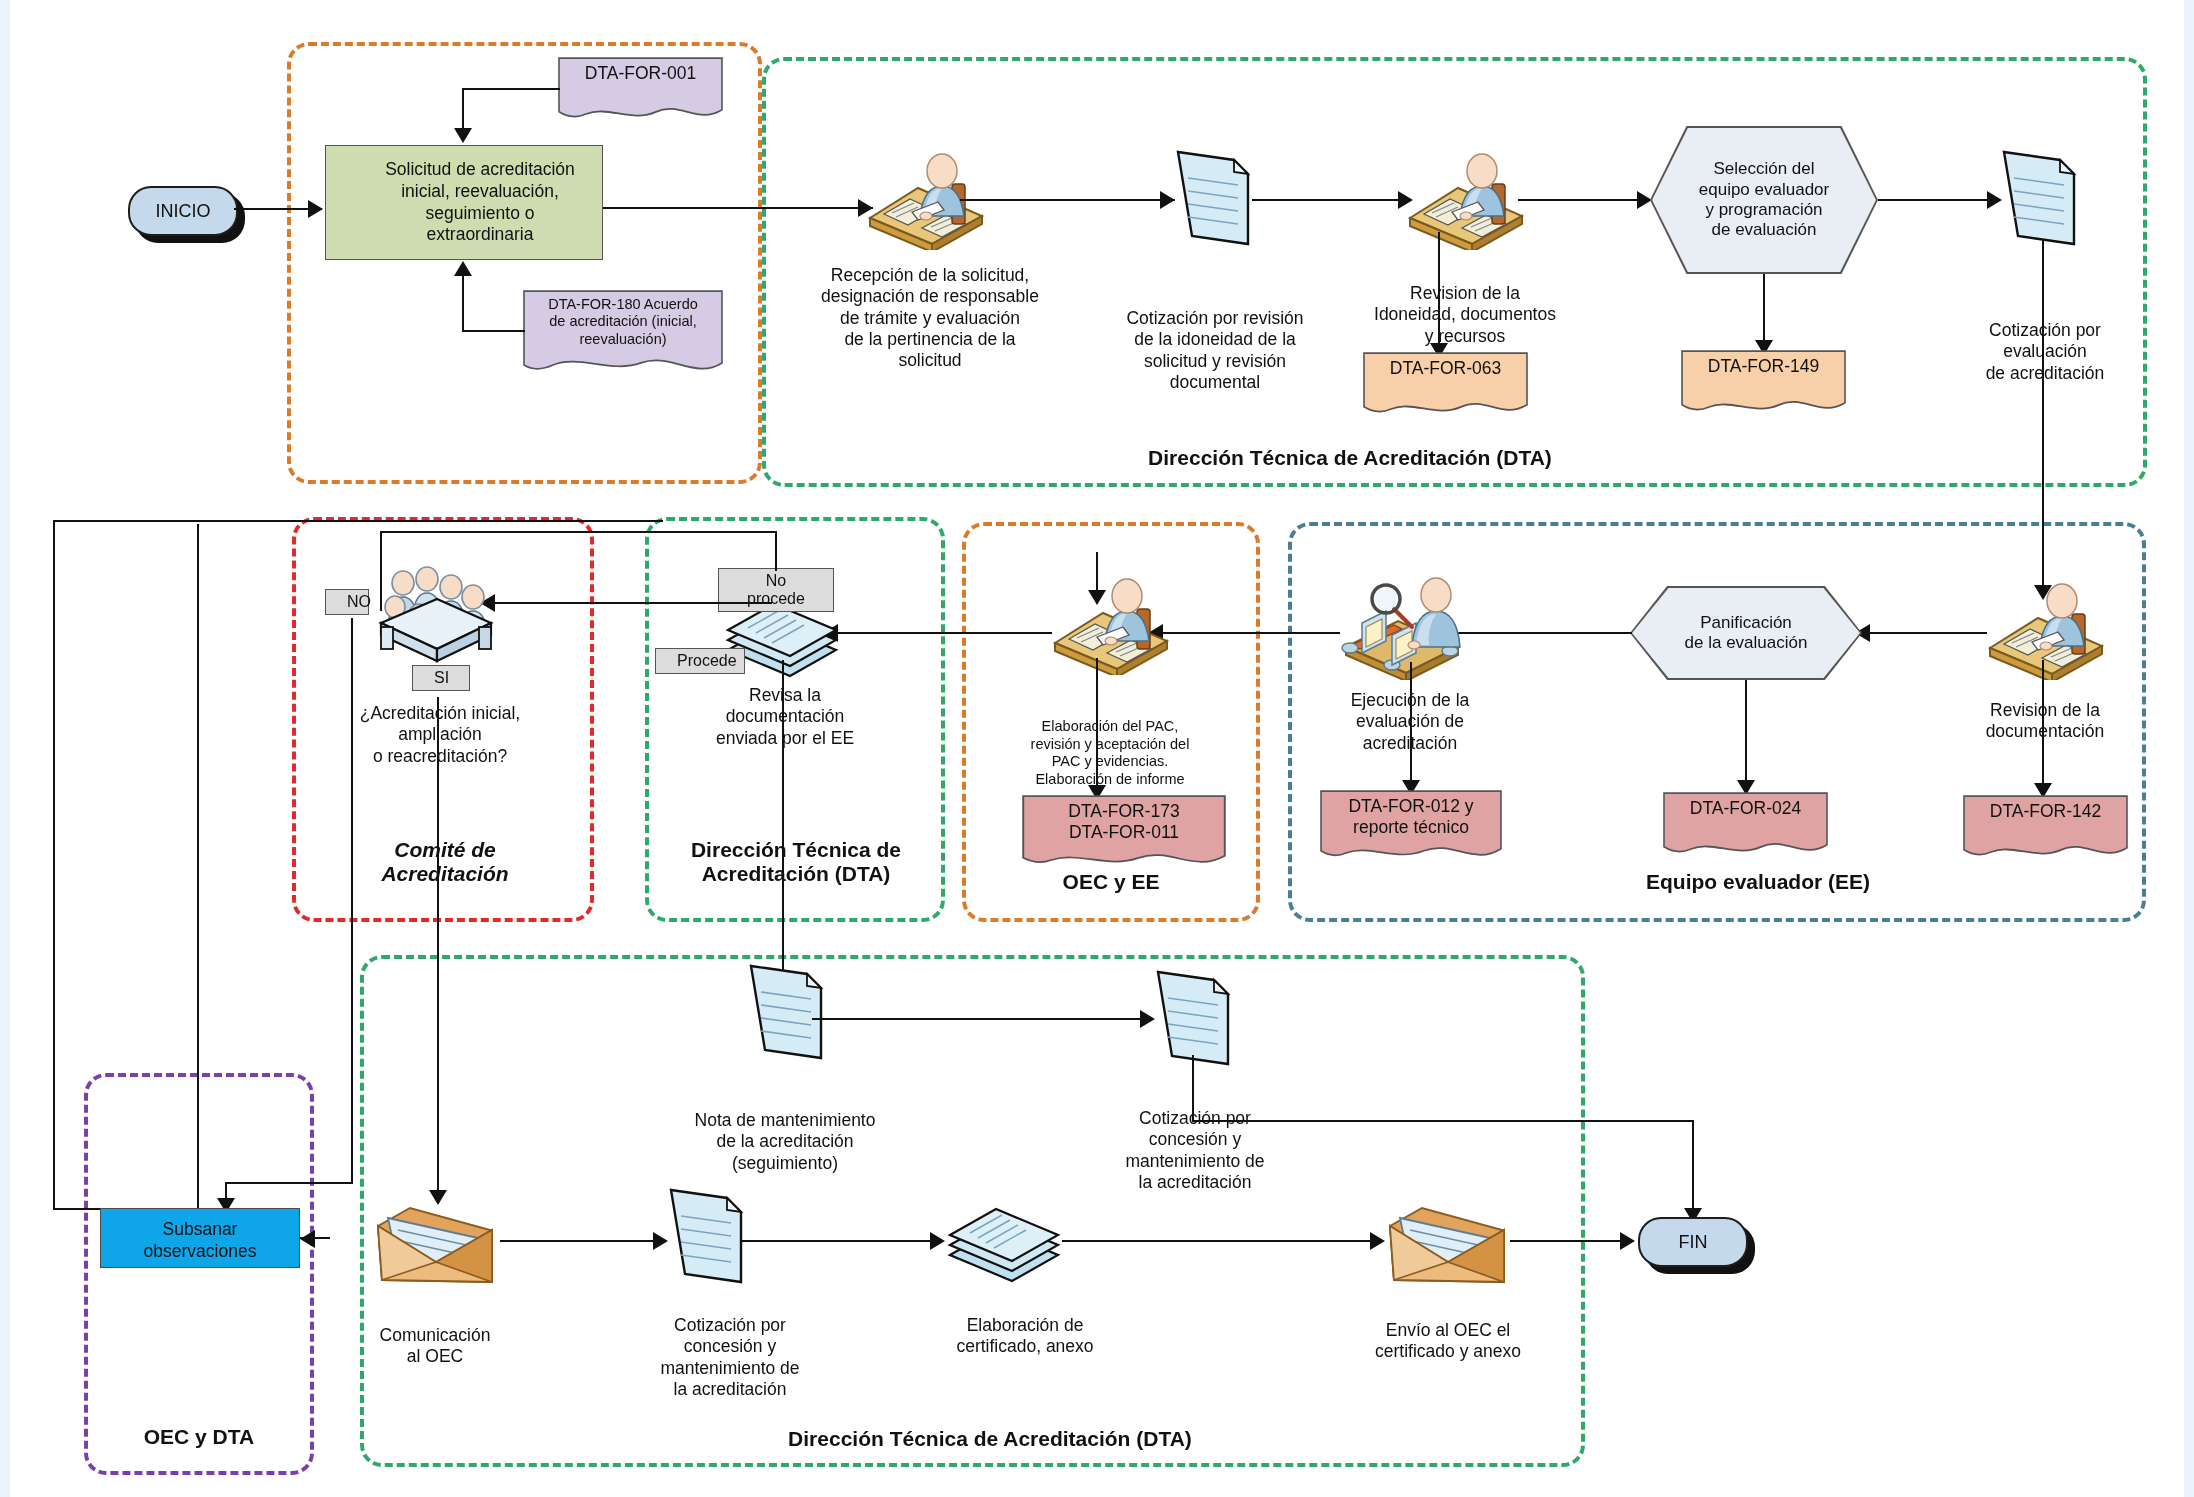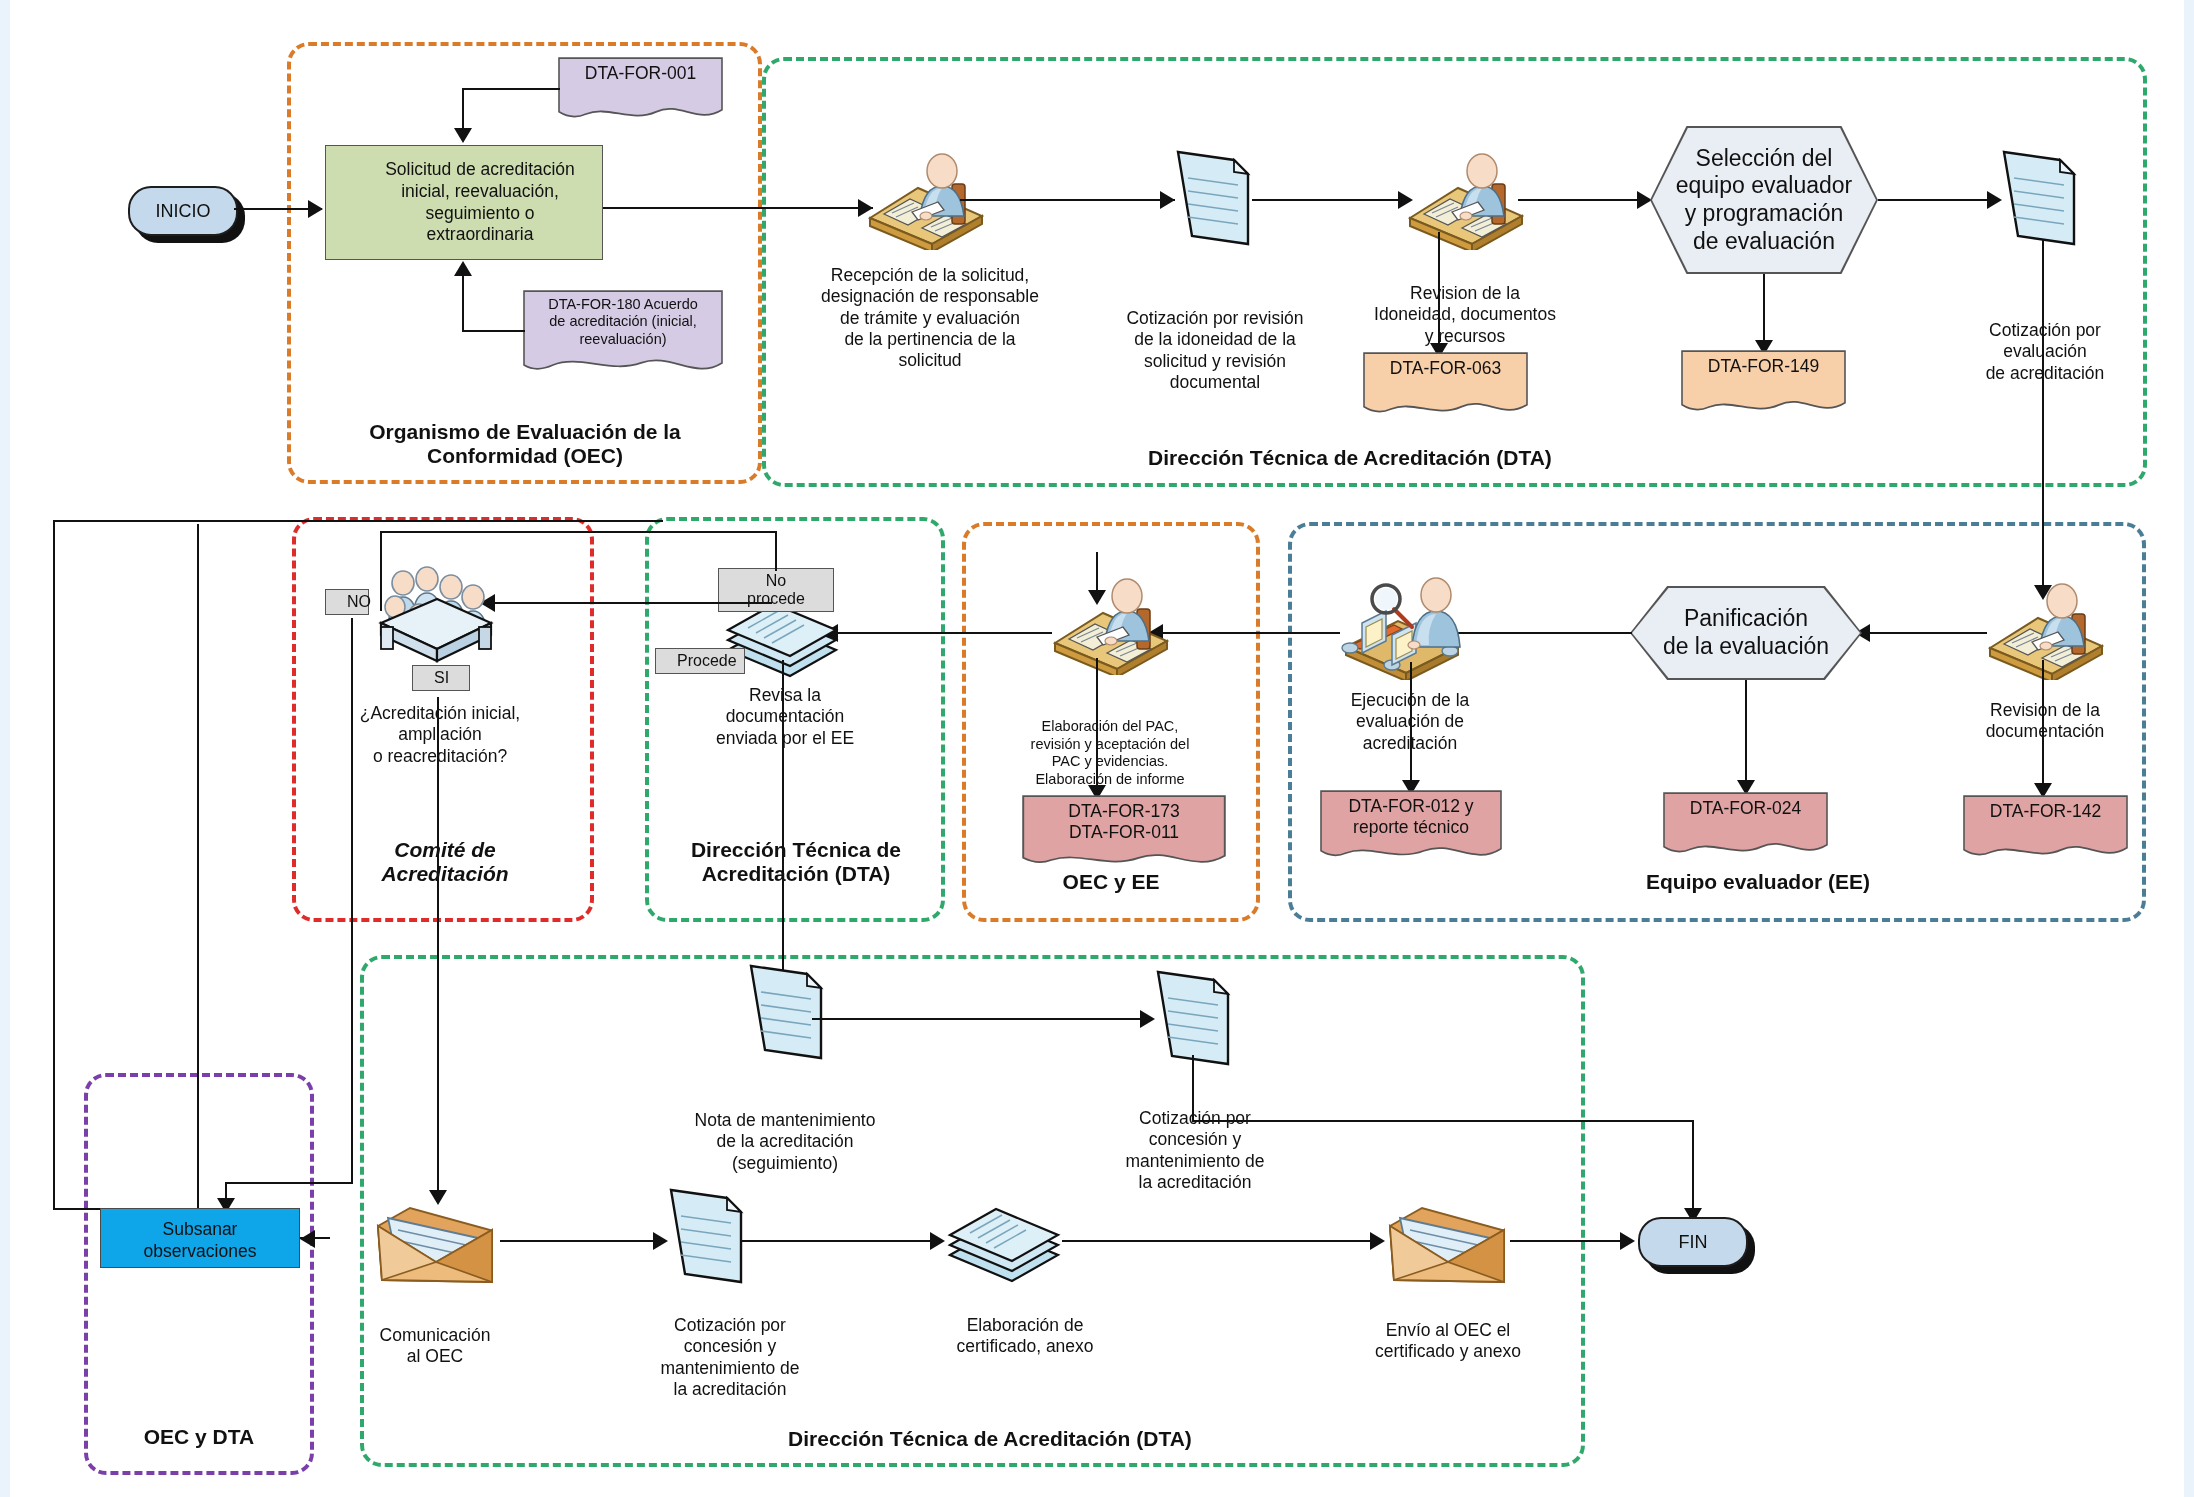--- a/index.html
+++ b/index.html
@@ -21,21 +21,21 @@
 
   
   .proc{position:absolute;border:1.6px solid #4a4a4a;box-sizing:border-box;
         display:flex;align-items:center;justify-content:center;text-align:center;
         font-size:17.5px;color:#111;line-height:1.25;padding:4px 6px;}
   .proc.green{background:#cdddb0;border-color:#555;padding-left:38px;}
   .proc.grayblue{background:#0ea5e9;align-items:flex-end;}
 
   
   .hex{position:absolute;background:#e9eef5;display:flex;align-items:center;justify-content:center;
-       text-align:center;font-size:23px;color:#111;line-height:1.2;
+       text-align:center;font-size:17px;color:#111;line-height:1.2;
        clip-path:polygon(16% 0,84% 0,100% 50%,84% 100%,16% 100%,0 50%);}
   .hexb{position:absolute;background:#555;clip-path:polygon(16% 0,84% 0,100% 50%,84% 100%,16% 100%,0 50%);}
 
   
   .form{position:absolute;display:flex;align-items:flex-start;justify-content:center;
         text-align:center;font-size:17.5px;color:#111;line-height:1.2;padding-top:6px;}
   .form svg{position:absolute;left:0;top:0;width:100%;height:100%;z-index:0;}
   .form span{position:relative;z-index:1;}
 
   
@@ -54,22 +54,20 @@
 
   .icon{position:absolute;}
   .icon svg{display:block;width:100%;height:100%;}
 </style>
 </head>
 <body>
 
 <div id="canvas">
 
   <div class="swim" style="left:287px;top:42px;width:475px;height:442px;border-color:#d97b28;"></div>
-  <div class="swim-label" style="left: 300px; top: 420px; width: 450px; white-space: pre-line;">Organismo de Evaluación de la
-Conformidad (OEC)</div>
 
   <div class="swim" style="left:762px;top:57px;width:1385px;height:430px;border-color:#2fa96b;"></div>
   <div class="swim-label" style="left: 1000px; top: 446px; width: 700px; white-space: pre-line;">Dirección Técnica de Acreditación (DTA)</div>
 
   <div class="swim" style="left:292px;top:517px;width:302px;height:405px;border-color:#e02b2b;"></div>
   <div class="swim-label" style="left: 300px; top: 838px; width: 290px; white-space: pre-line; font-style: italic;">Comité de
 Acreditación</div>
 
   <div class="swim" style="left:645px;top:517px;width:300px;height:405px;border-color:#2fa96b;"></div>
   <div class="swim-label" style="left: 650px; top: 838px; width: 292px; white-space: pre-line;">Dirección Técnica de

